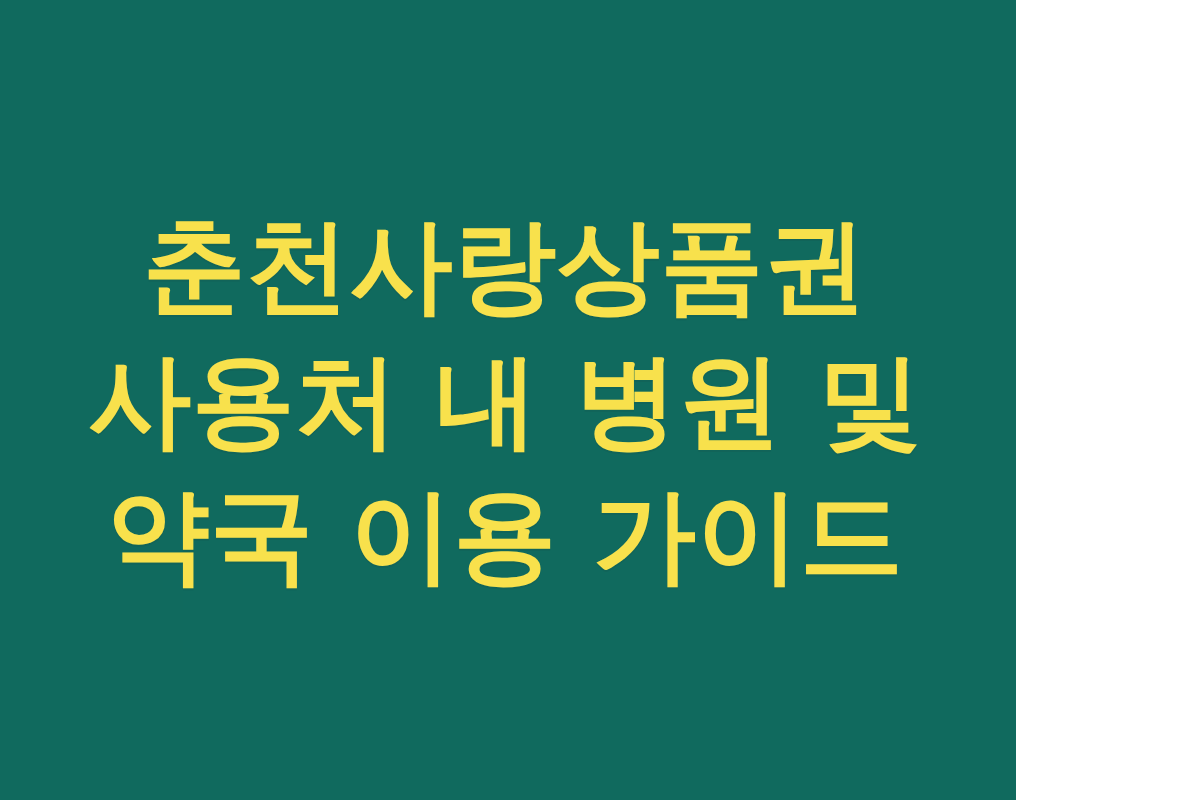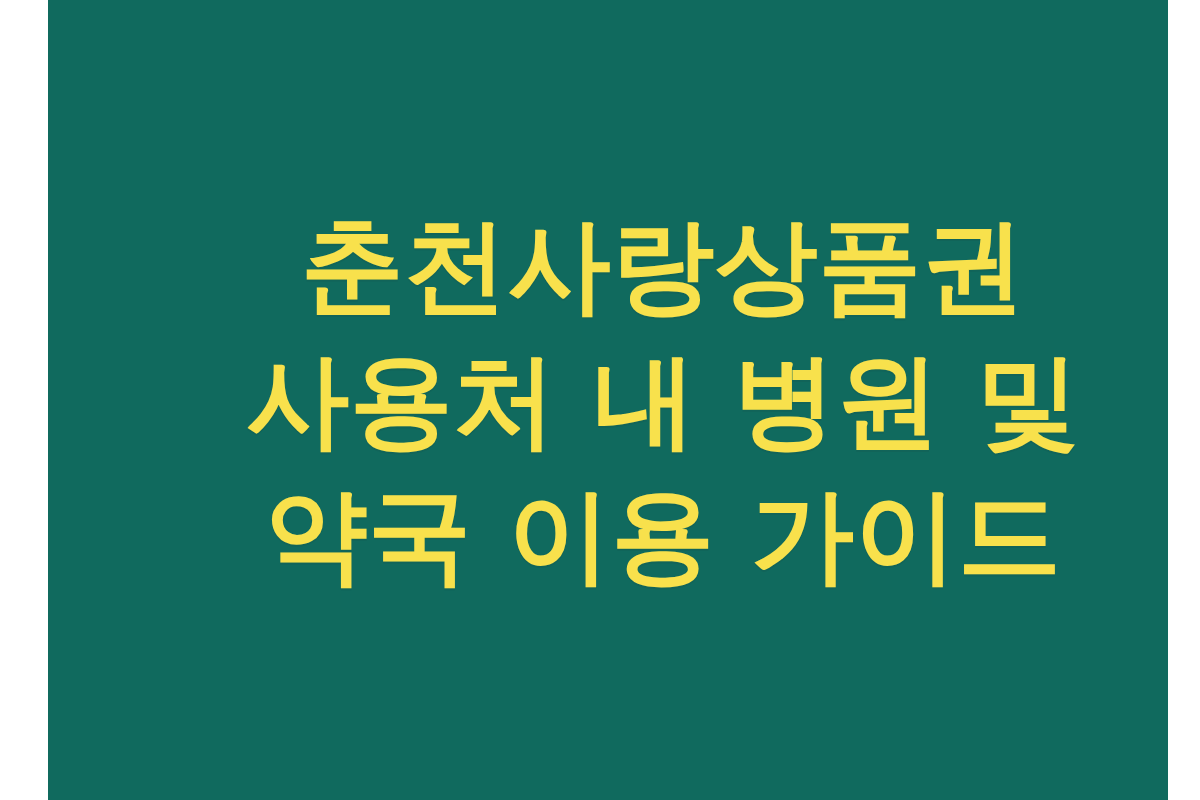--- a/index.html
+++ b/index.html
@@ -10,28 +10,27 @@
 
   body {
     width: 1200px;
     height: 800px;
     overflow: hidden;
     font-family: "DejaVu Sans", "Liberation Sans", sans-serif;
   }
 
   .banner {
     position: relative;
-    width: 1120px;
+    width: 1016px;
     height: 800px;
     box-sizing: border-box;
     display: flex;
     align-items: center;
-    justify-content: flex-end;
+    justify-content: flex-start;
     background: #106A5E;
-    margin-left: 48px;
   }
 
   .banner-inner {
     width: 1010px;
     display: block;
     text-align: center;
   }
 
   .banner-title {
     margin: 0;

